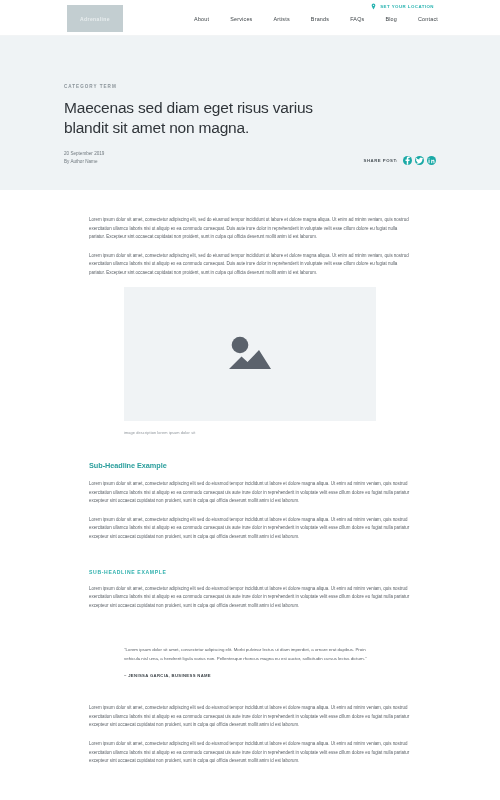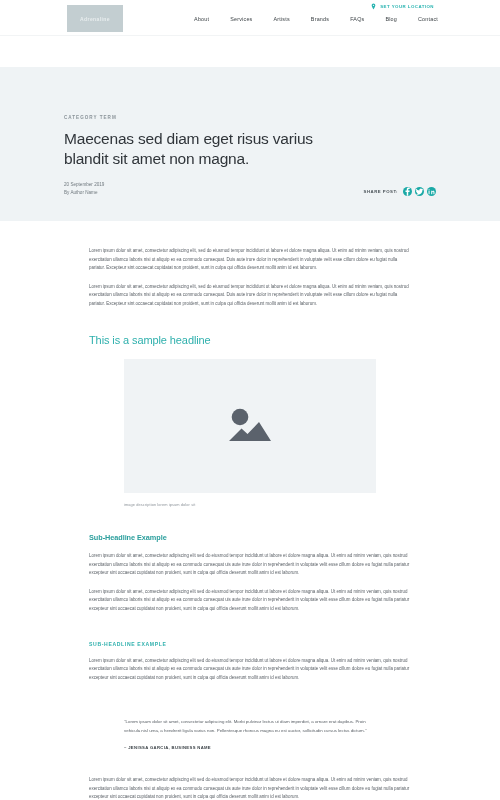--- a/index.html
+++ b/index.html
@@ -77,21 +77,20 @@
     color: #3d4347;
     letter-spacing: 0.2px;
     cursor: pointer;
     white-space: nowrap;
   }
 
   
   .hero {
     background: #eff3f5;
     padding: 48px 0 24px 0;
-    margin-top: 31px;
   }
   .hero-inner {
     width: 372px;
     margin: 0 auto;
     position: relative;
   }
   .category-term {
     font-size: 4.6px;
     letter-spacing: 1px;
     color: #8b949a;
@@ -286,21 +285,20 @@
       </div>
     </div>
   </div>
 </section>
 
 <main class="article">
 
   <p class="body-text">Lorem ipsum dolor sit amet, consectetur adipiscing elit, sed do eiusmod tempor incididunt ut labore et dolore magna aliqua. Ut enim ad minim veniam, quis nostrud exercitation ullamco laboris nisi ut aliquip ex ea commodo consequat. Duis aute irure dolor in reprehenderit in voluptate velit esse cillum dolore eu fugiat nulla pariatur. Excepteur sint occaecat cupidatat non proident, sunt in culpa qui officia deserunt mollit anim id est laborum.</p>
   <p class="body-text">Lorem ipsum dolor sit amet, consectetur adipiscing elit, sed do eiusmod tempor incididunt ut labore et dolore magna aliqua. Ut enim ad minim veniam, quis nostrud exercitation ullamco laboris nisi ut aliquip ex ea commodo consequat. Duis aute irure dolor in reprehenderit in voluptate velit esse cillum dolore eu fugiat nulla pariatur. Excepteur sint occaecat cupidatat non proident, sunt in culpa qui officia deserunt mollit anim id est laborum.</p>
 
-  <h2 class="headline">This is a sample headline</h2>
 
   <figure class="figure">
     <div class="img-placeholder">
       <svg class="img-glyph" width="62" height="46" viewBox="0 0 62 46">
         <circle cx="21" cy="14" r="8.3" fill="#5b626c"></circle>
         <path d="M10 38 L22.5 25.5 L28.5 31 L40 19 L52 38 Z" fill="#5b626c"></path>
       </svg>
     </div>
     <figcaption class="figcaption">image description lorem ipsum dolor sit</figcaption>
   </figure>

